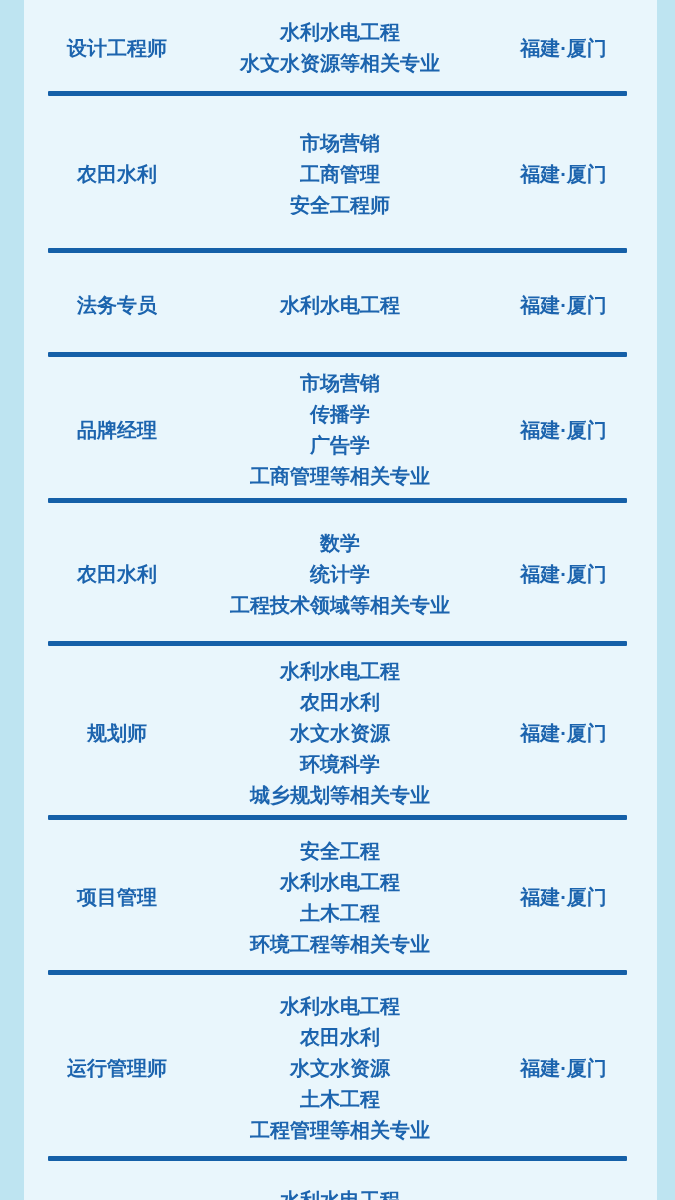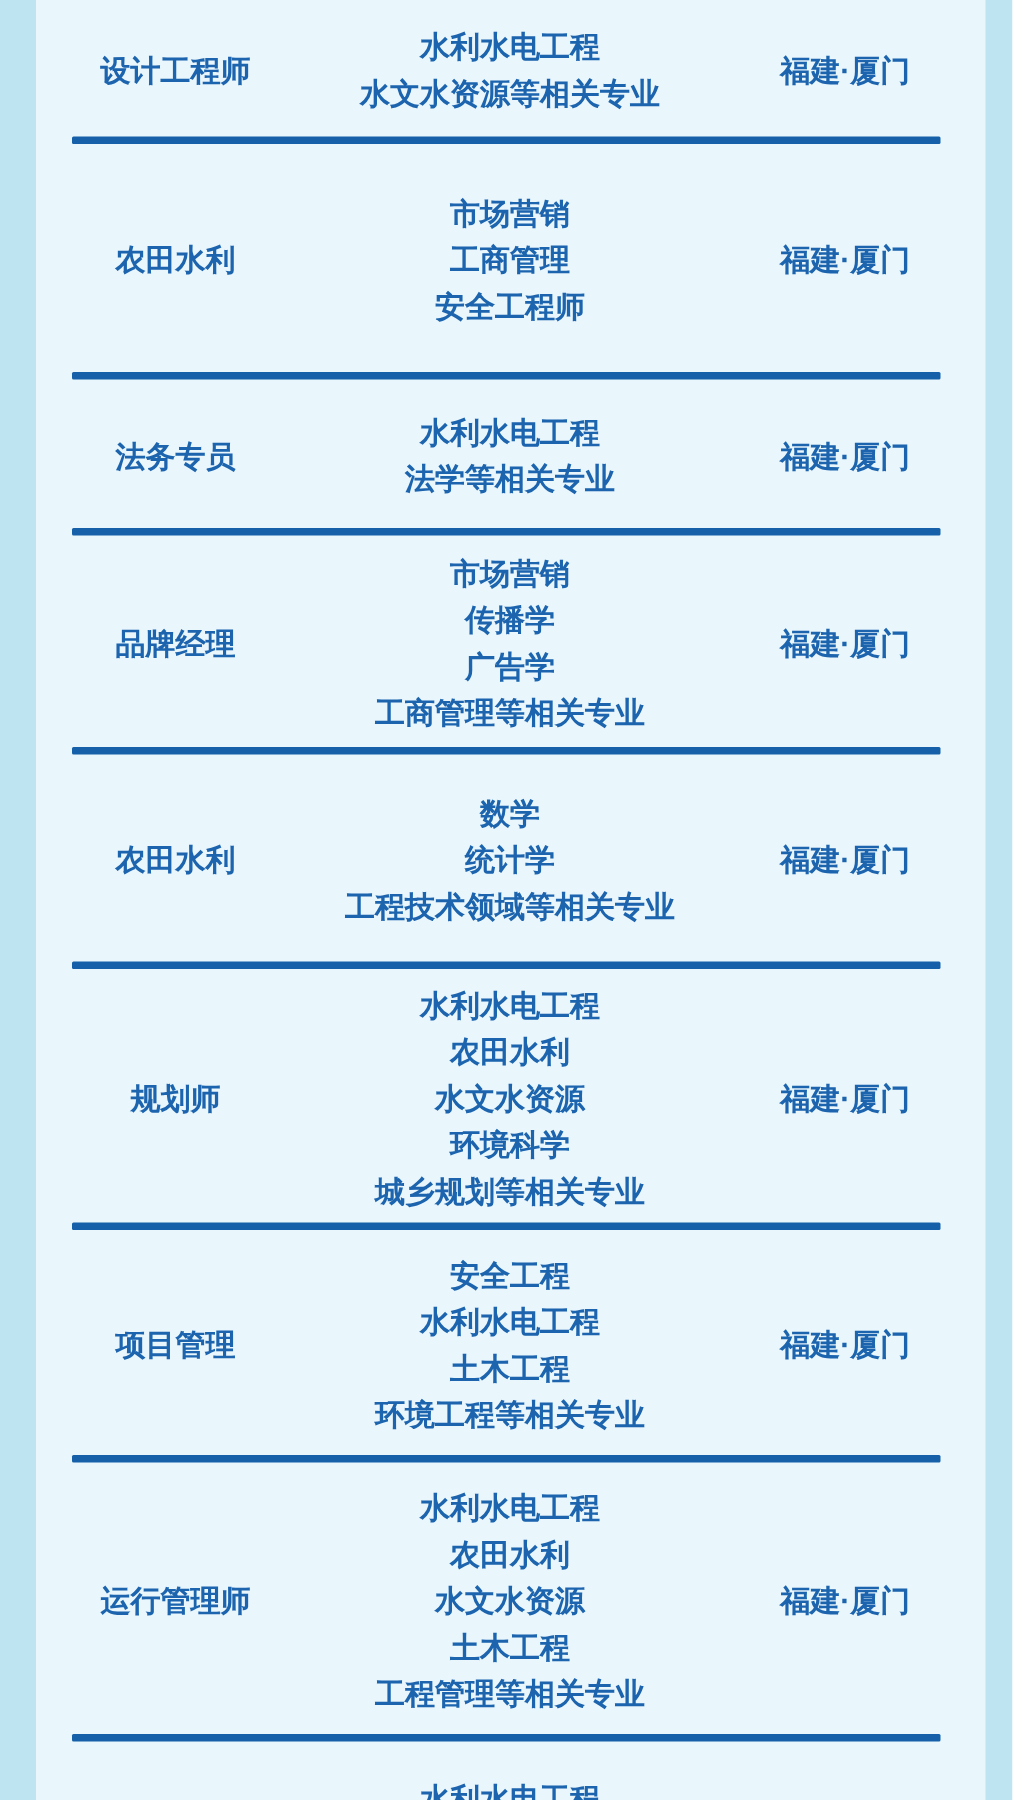--- a/index.html
+++ b/index.html
@@ -75,21 +75,20 @@
           <div class="major-line">安全工程师</div>
         </div>
     <div class="cell location">福建·厦门</div>
     <div class="bar"></div>
   </div>
 
   <div class="row" style="height: 104px;">
     <div class="cell title">法务专员</div>
     <div class="cell majors">
           <div class="major-line">水利水电工程</div>
-          <div class="major-line">法学等相关专业</div>
         </div>
     <div class="cell location">福建·厦门</div>
     <div class="bar"></div>
   </div>
 
   <div class="row" style="height: 146px;">
     <div class="cell title">品牌经理</div>
     <div class="cell majors">
           <div class="major-line">市场营销</div>
           <div class="major-line">传播学</div>

